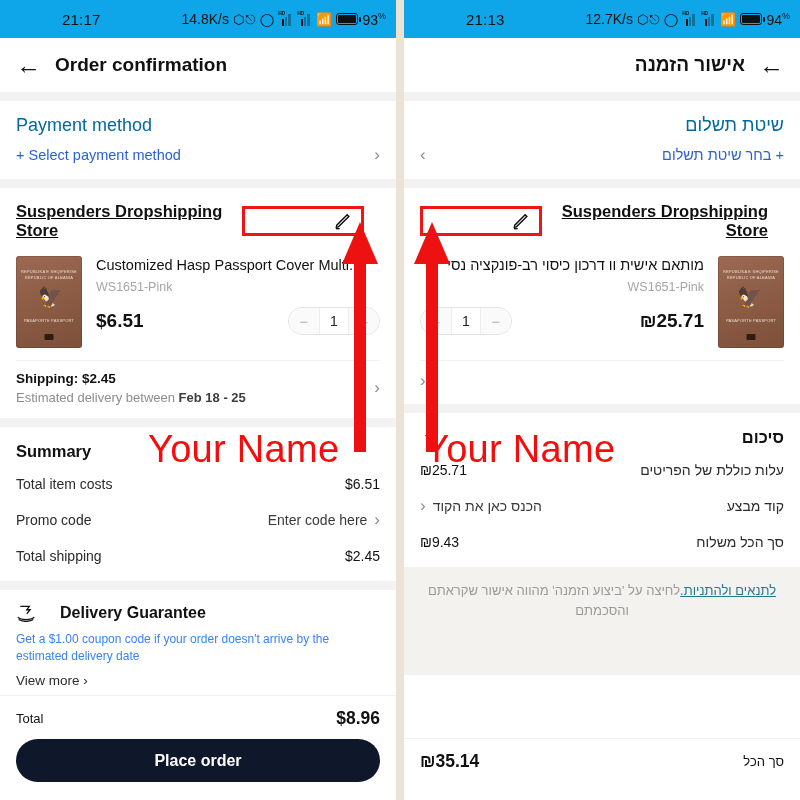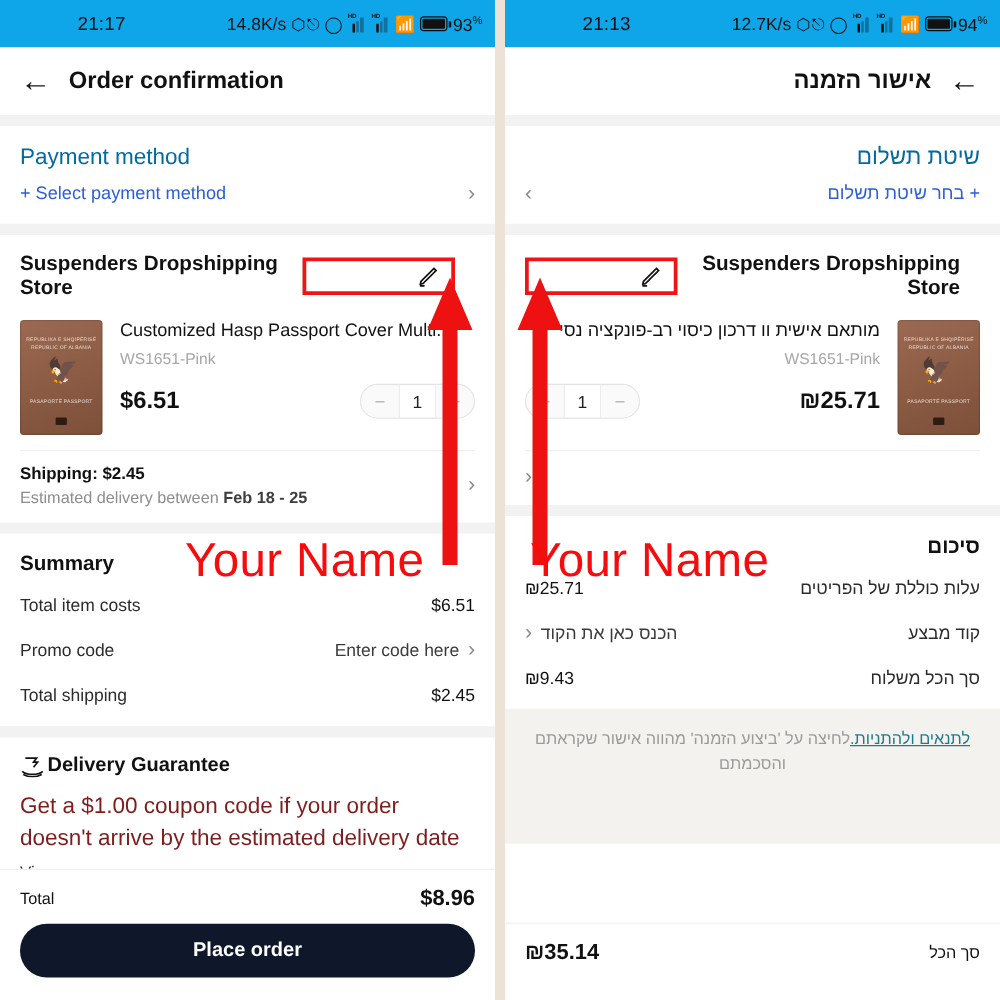--- a/index.html
+++ b/index.html
@@ -89,20 +89,21 @@
     display: flex; align-items: center; justify-content: space-between;
     padding: 9px 0 14px 0;
   }
   .pay-link { font-size: 14.5px; color: #2a5fd6; font-weight: 500; }
   .chev { color: #8a8a8a; font-size: 17px; font-weight: 300; }
 
   
   .store-row {
     display: flex; align-items: center; 
     padding: 14px 16px 10px 0;
+    text-decoration: underline;
   }
   .store-name { font-size: 16.5px; font-weight: 700; color: #111; }
   .edit-box {
     width: 134px; height: 30px;
     border: 3px solid #f01414;
     background: #fff;
     display: flex; align-items: center;
     padding: 0 8px;
     cursor: pointer;
   }
@@ -176,23 +177,23 @@
   .sum-row {
     display:flex; align-items:center; justify-content:space-between;
     padding: 15px 0 3px 0;
     font-size: 14px; color:#2b2b2b;
   }
   .sum-val { font-size:14px; color:#111; display:flex; align-items:center; gap:7px; }
   .sum-val.muted { color:#3a3a3a; }
 
   
   .guar { padding: 14px 16px 10px 16px; }
-  .guar-head { display:flex; align-items:center; gap:2px; }
+  .guar-head { display:flex; align-items:center; gap:24px; }
   .guar-title { font-size:16px; font-weight:700; color:#111; }
-  .guar-body { font-size:18px; color:#7f1d1d; line-height:1.45; margin-top:9px; }
+  .guar-body { font-size:12px; color:#3b82f6; line-height:1.45; margin-top:9px; }
   .guar-more { font-size:13.5px; color:#2b2b2b; margin-top:7px; }
 
   
   .terms {
     background:#f4f2ef; padding: 14px 16px 16px 16px;
     min-height: 108px;
   }
   .terms p { font-size:13px; color:#9a9a9a; line-height:1.55; text-align:center; }
   .terms a { color:#1f7a8c; text-decoration: underline; }
 

